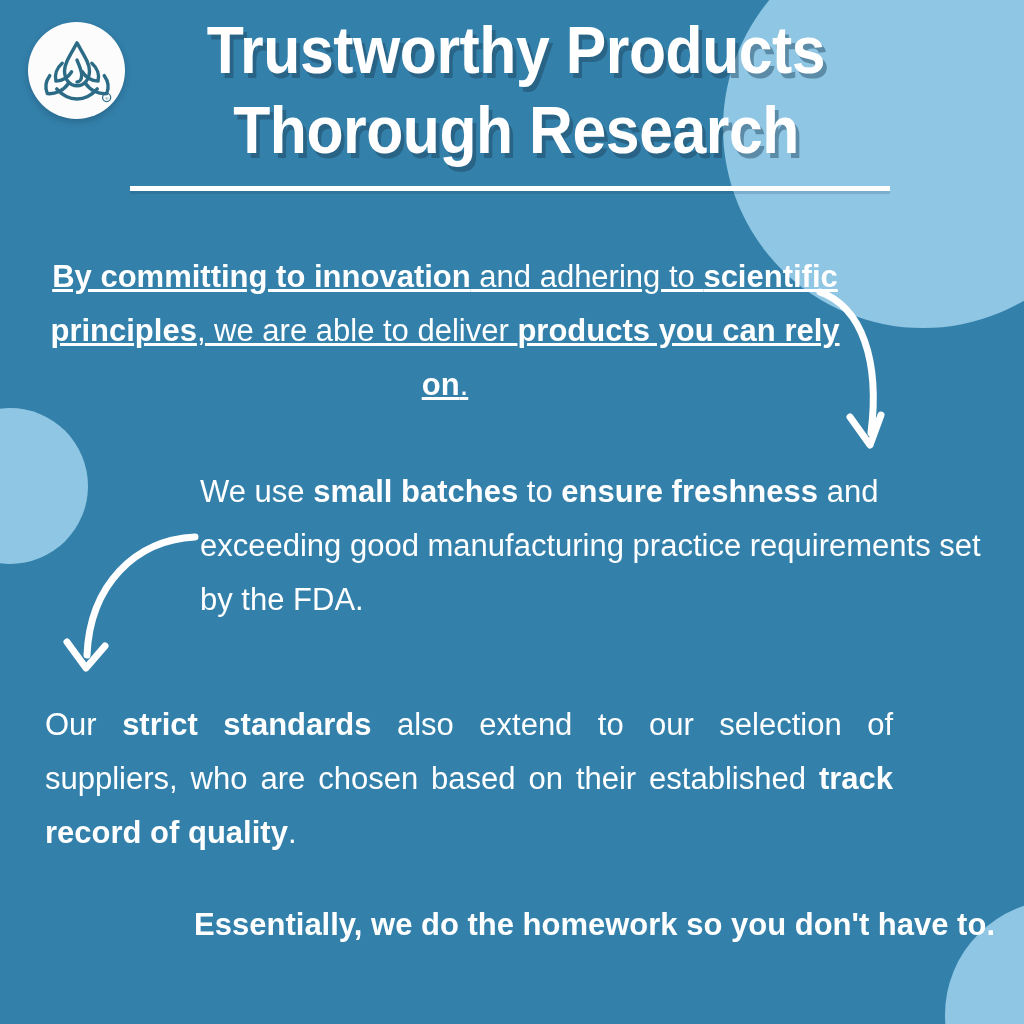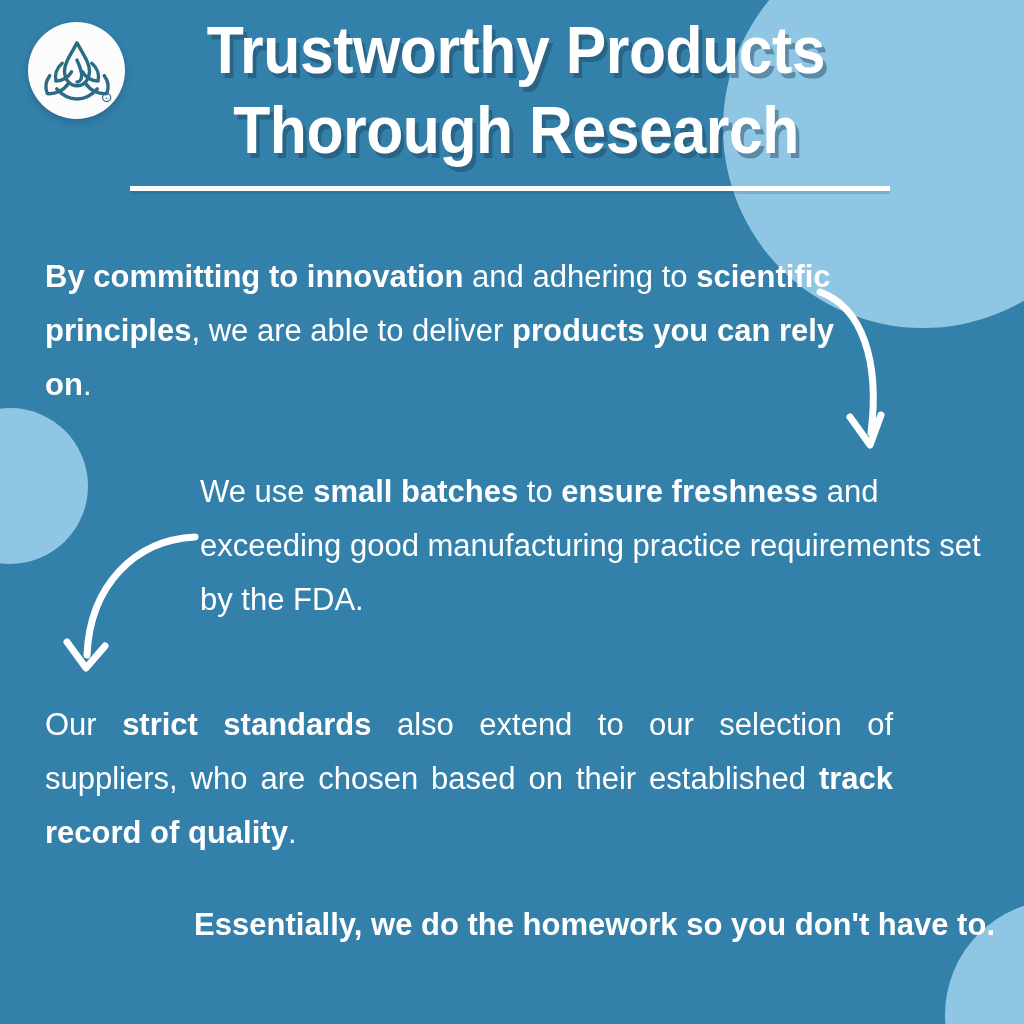--- a/index.html
+++ b/index.html
@@ -91,21 +91,22 @@
     font-size: 31px;
     line-height: 54px;
     font-weight: 400;
   }
   .para b { font-weight: 700; }
 
   #para-1 {
     left: 45px;
     top: 250px;
     width: 800px;
-    text-align: left;
+    text-align: center;
+    text-decoration: underline;
   }
   #para-2 {
     left: 200px;
     top: 465px;
     width: 800px;
     text-align: left;
   }
   #para-3 {
     left: 45px;
     top: 698px;

